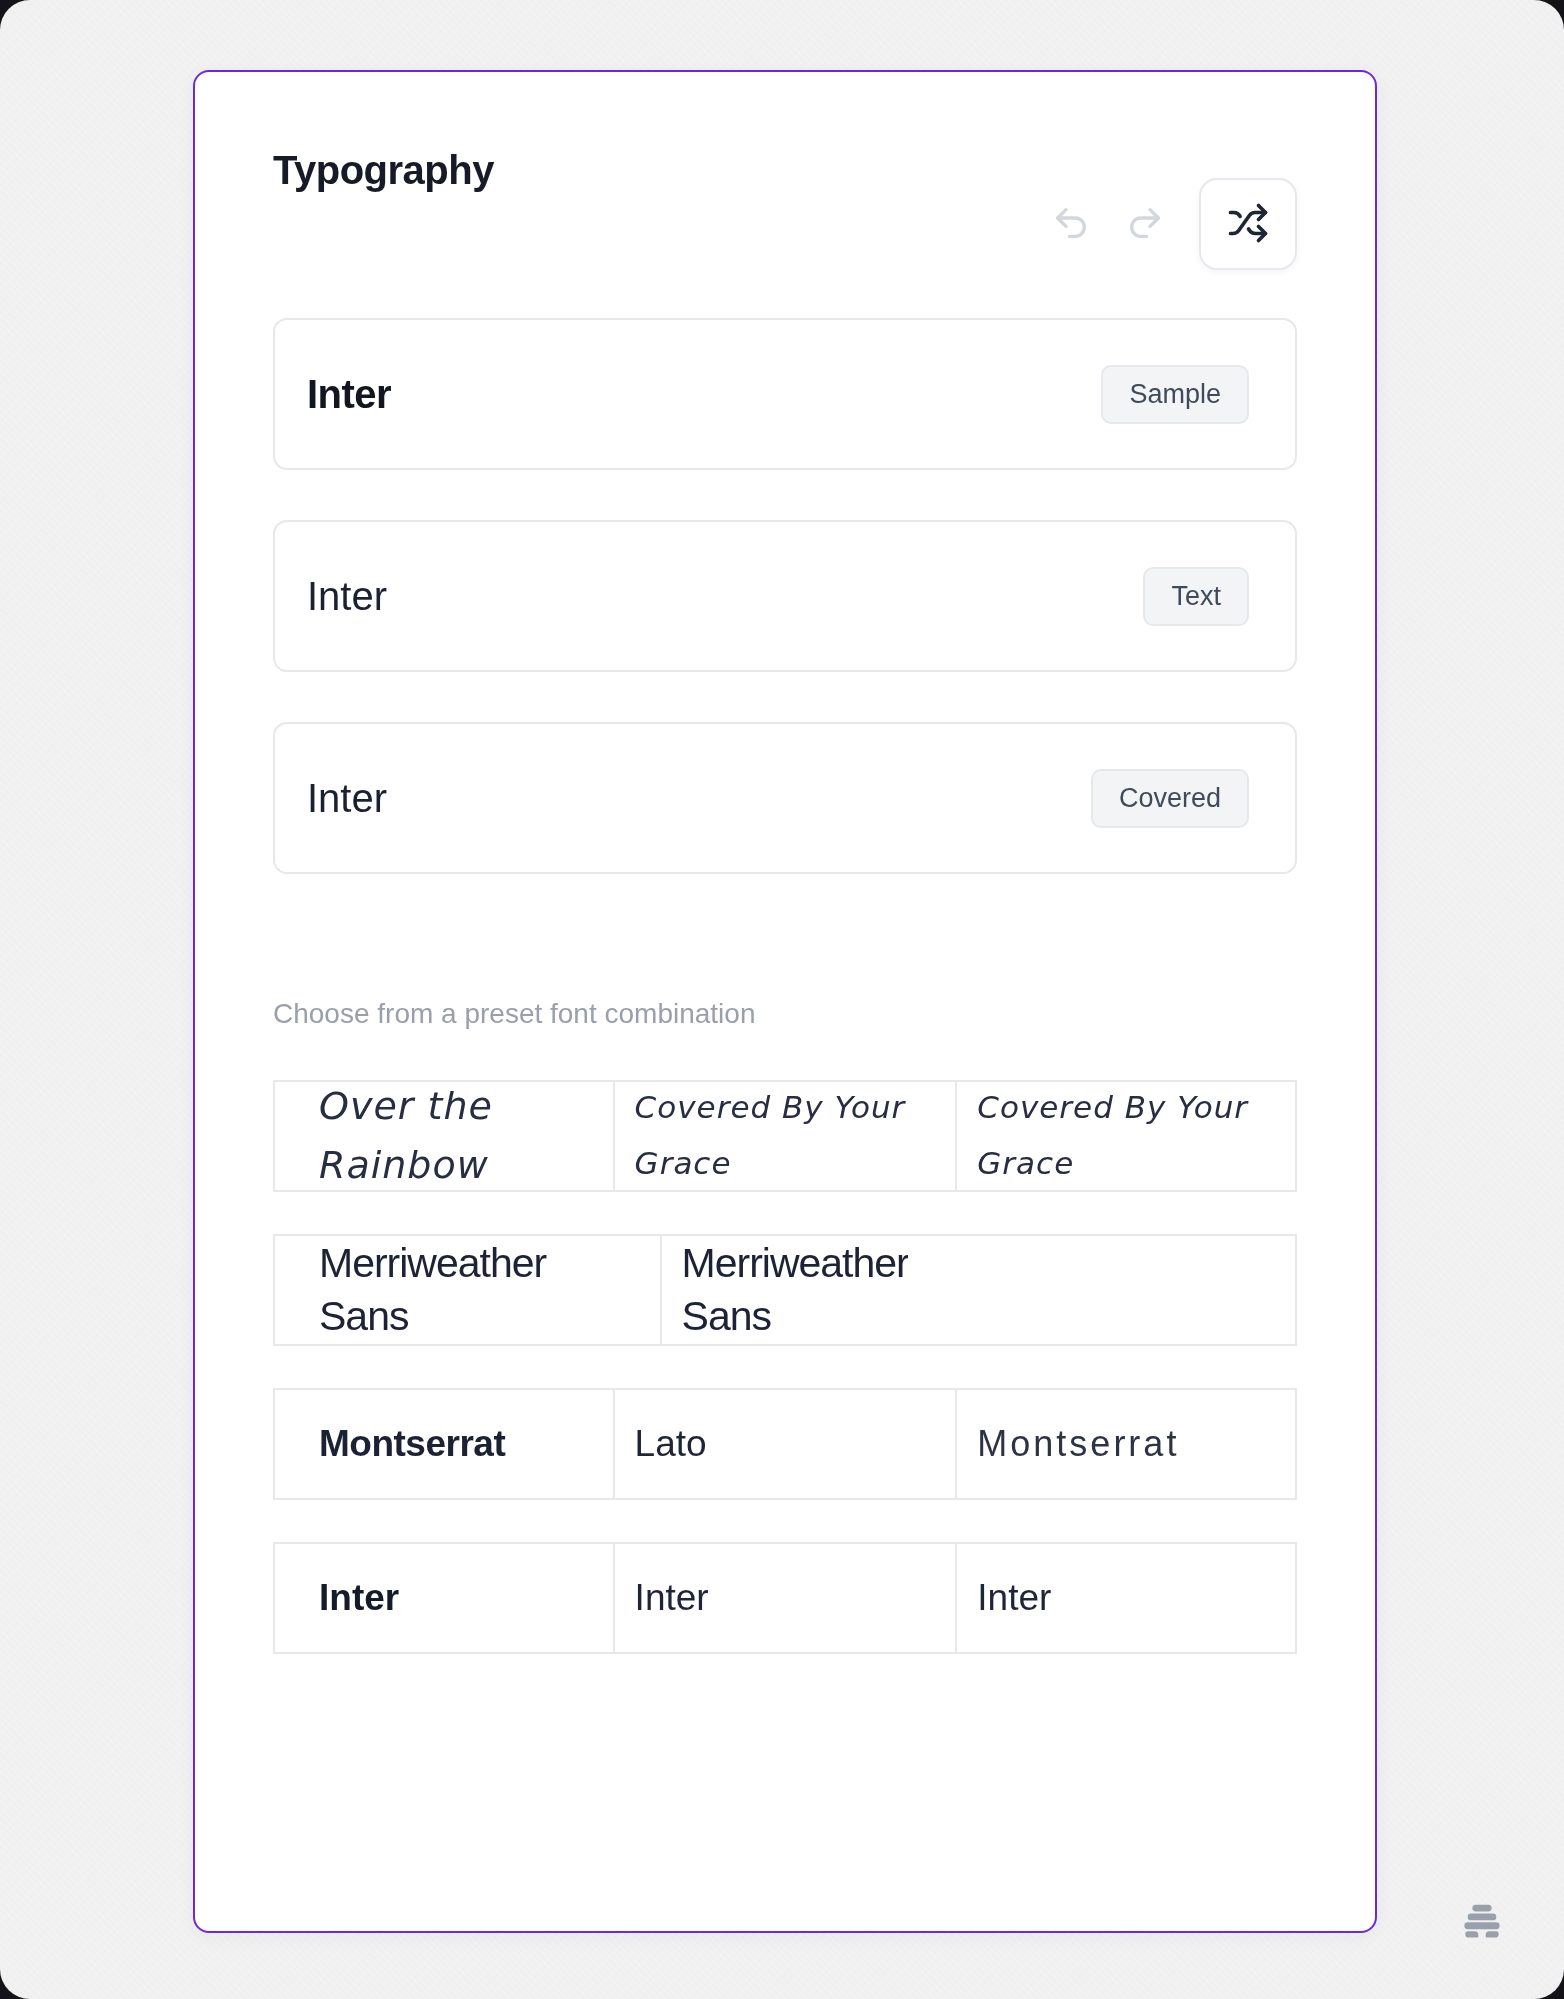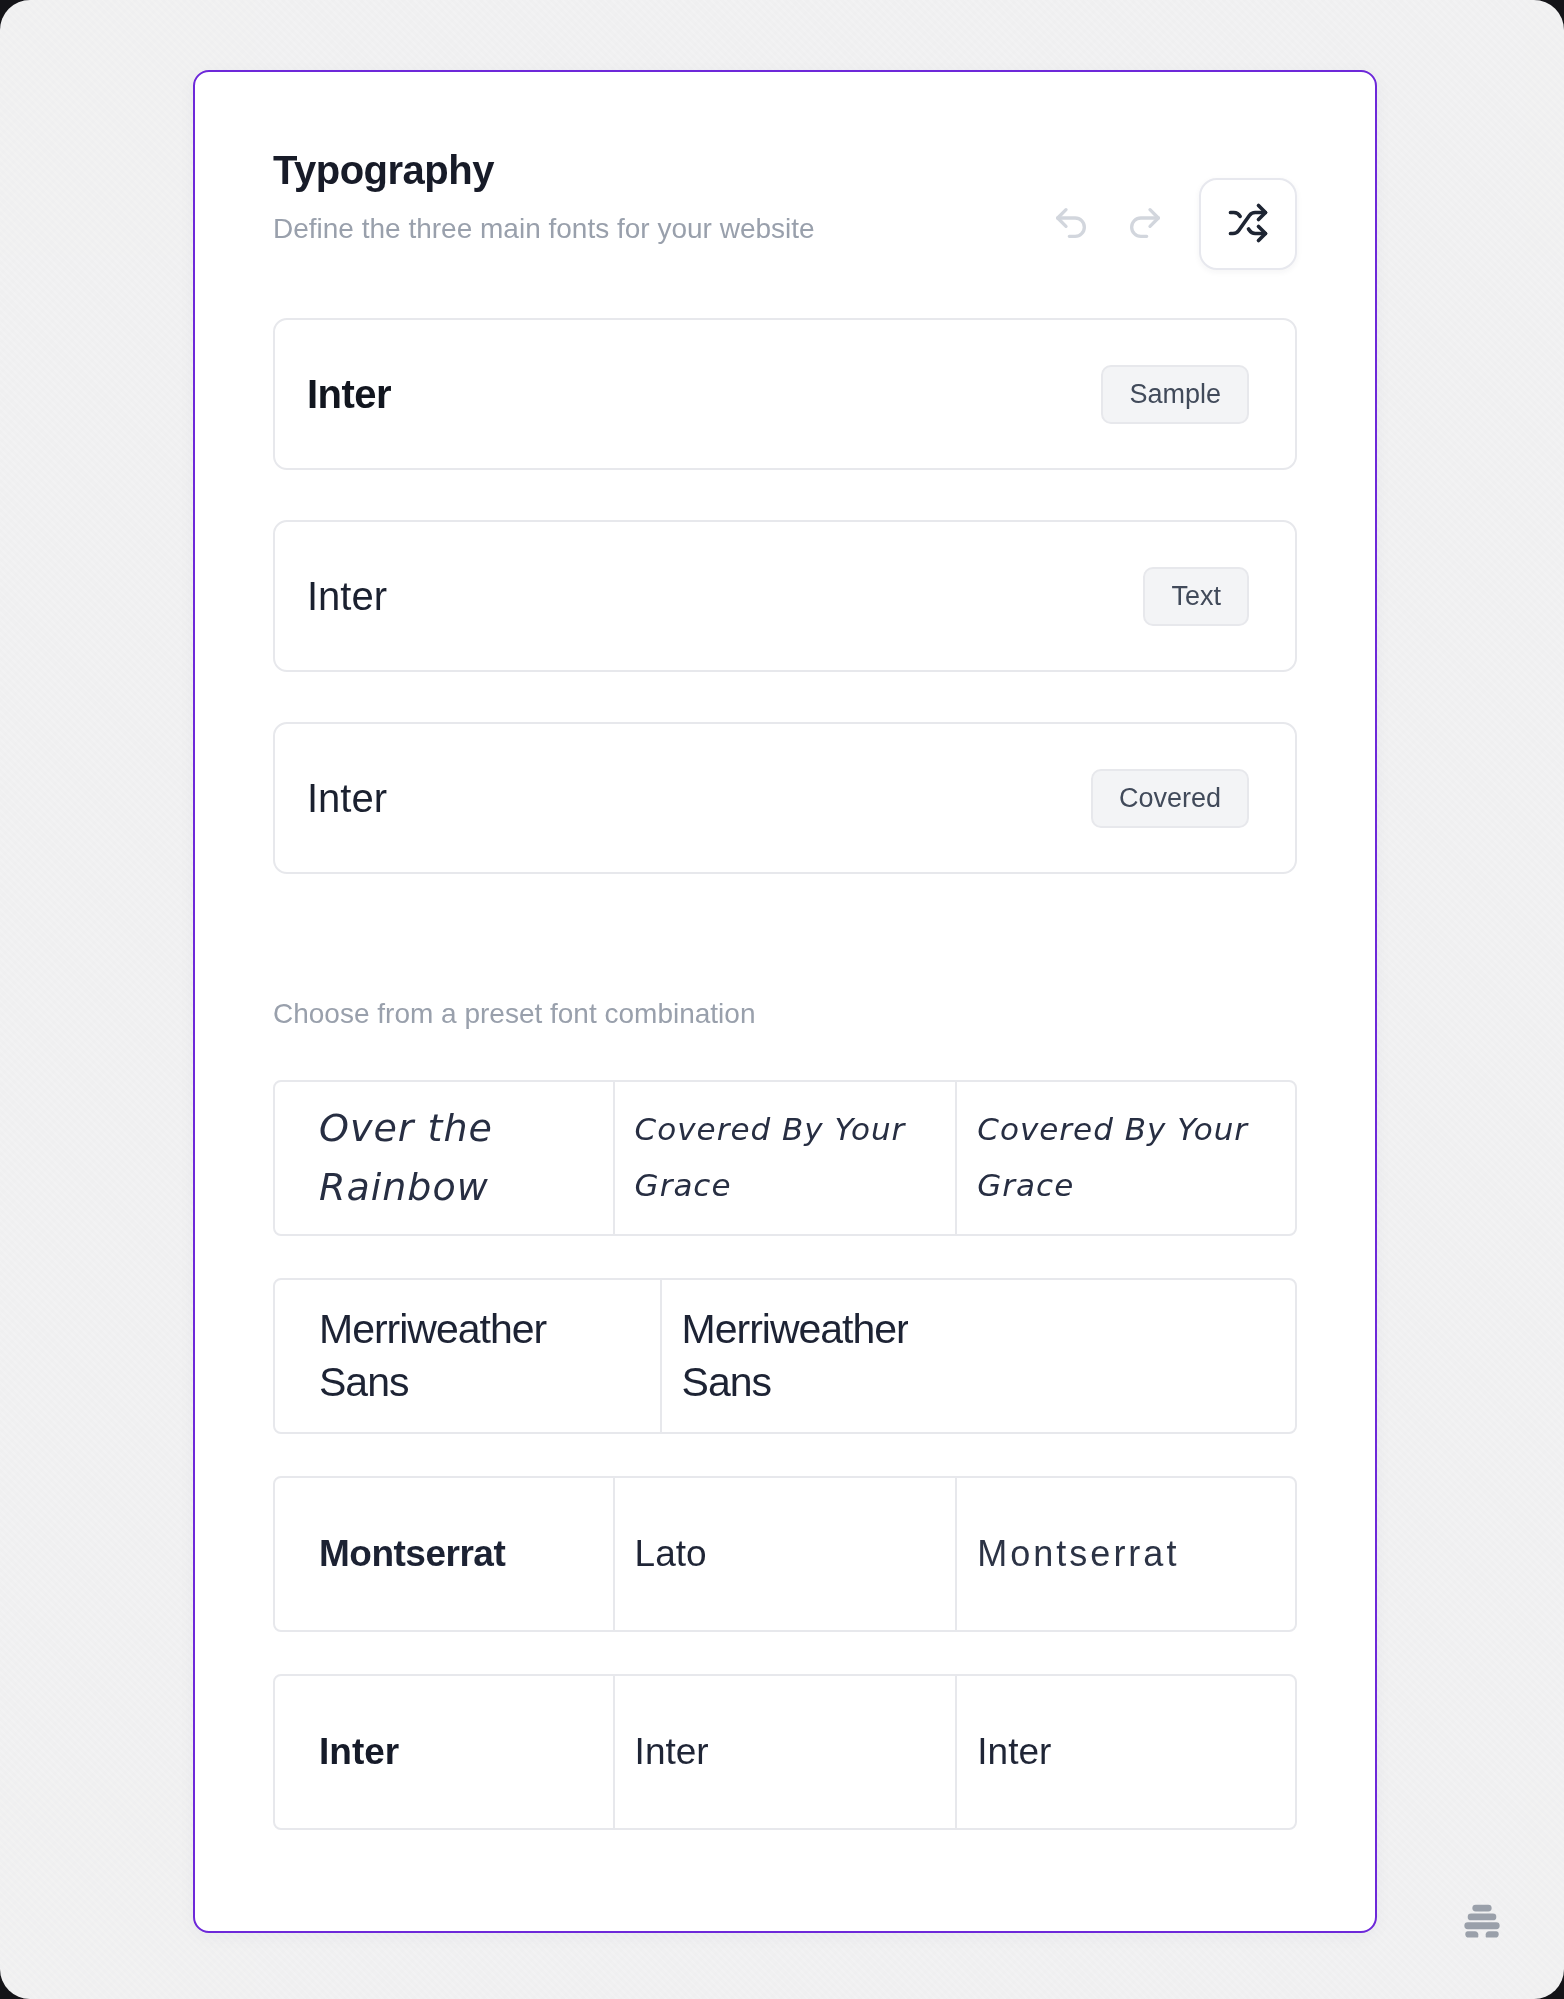--- a/index.html
+++ b/index.html
@@ -72,23 +72,23 @@
     padding: 12px 26px;
     font-size: 27px; color: #414a5a;
   }
 
   .presets-section { margin-top: 124px; }
   .presets-title { font-size: 37px; font-weight: 700; letter-spacing: -.4px; color: #1a1f2e; }
   .presets-subtitle { margin-top: 22px; font-size: 28px; color: #99a0ac; }
 
   .preset-row {
     margin-top: 50px;
-    height: 156px;
+    height: 112px;
     border: 2px solid #e7e8ec;
-    border-radius: 8px;
+    border-radius: 0;
     background: #fff;
     display: flex;
     overflow: hidden;
     cursor: pointer;
   }
   .preset-row + .preset-row { margin-top: 42px; }
   .preset-cell {
     display: flex; align-items: center;
     padding: 0 30px 0 44px;
     overflow: hidden;
@@ -132,21 +132,20 @@
 </style>
 </head>
 <body>
 
 <div class="screen">
   <div class="panel">
 
     <div class="header-row">
       <div class="header-text">
         <div class="panel-title">Typography</div>
-        <div class="panel-subtitle">Define the three main fonts for your website</div>
       </div>
       <div class="header-actions">
         <button class="icon-btn">
           <span>
             <svg width="40" height="40" viewBox="0 0 24 24" fill="none" stroke="#d2d6dd" stroke-width="2" stroke-linecap="round" stroke-linejoin="round">
               <path d="M9 14 4 9l5-5"></path>
                 <path d="M4 9h10.5a5.5 5.5 0 0 1 0 11H11"></path>
             </svg>
           </span>
         </button>

